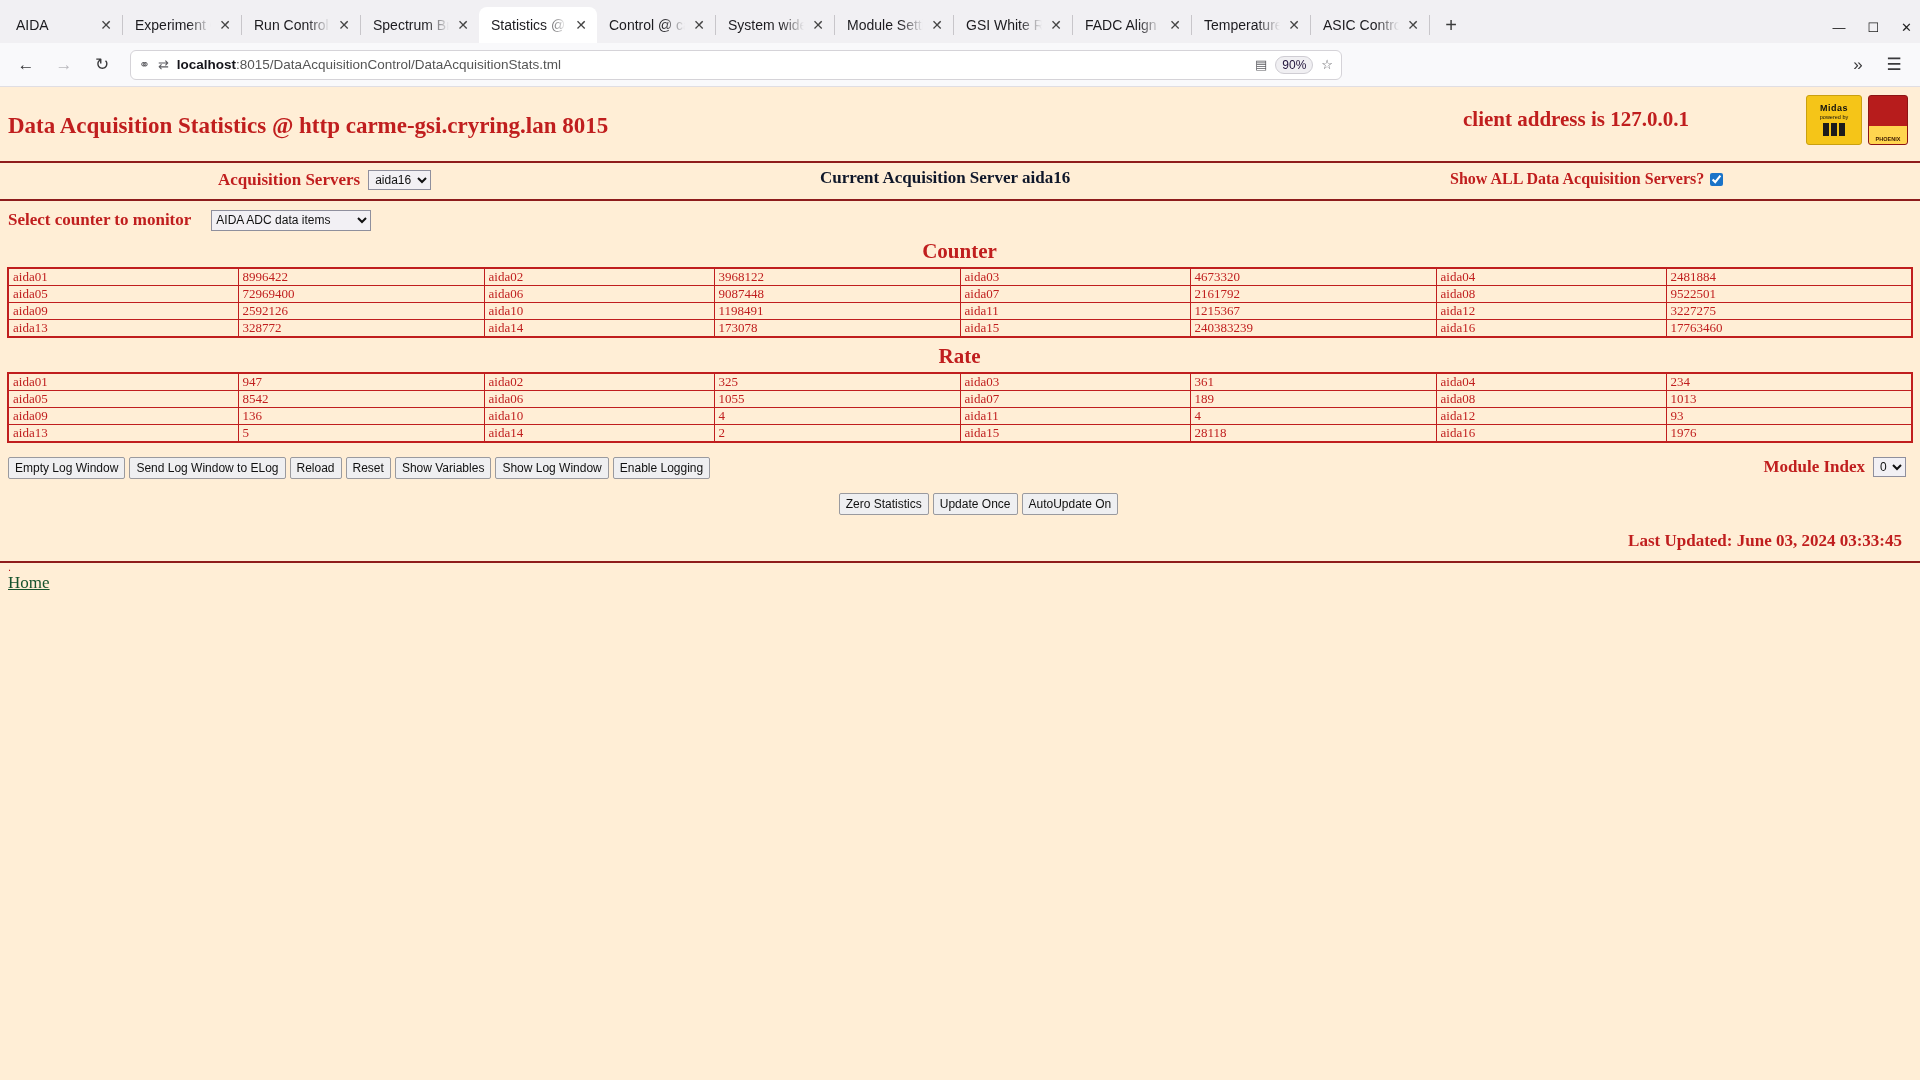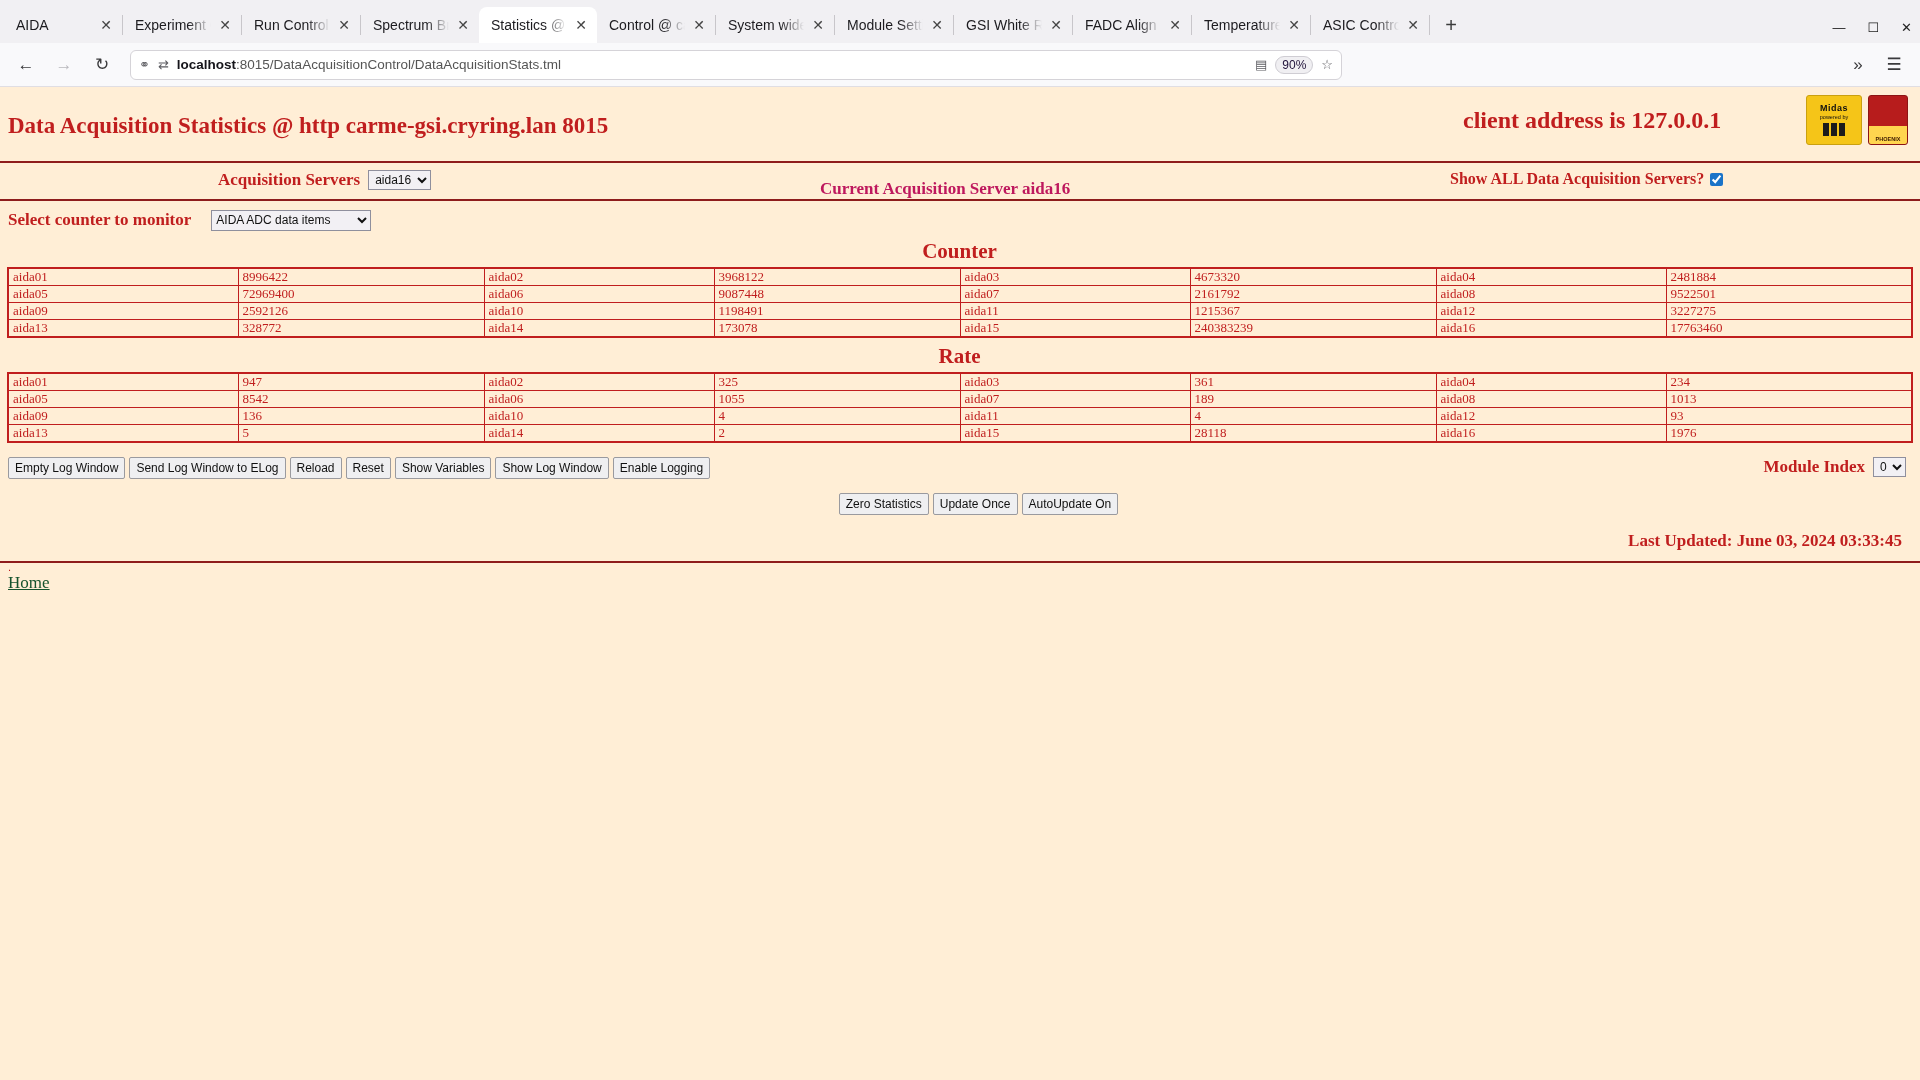--- a/index.html
+++ b/index.html
@@ -116,21 +116,21 @@
     display: flex; align-items: center; padding: 14px 8px 10px 8px;
     position: relative; min-height: 74px;
   }
   h1.page-title {
     font-family: "Liberation Serif", serif;
     font-size: 23px; font-weight: bold; color: #c01e1e;
     margin: 0;
   }
   .client-addr {
     font-family: "Liberation Serif", serif;
-    font-size: 24px; font-weight: bold; color: #c01e1e;
+    font-size: 21px; font-weight: bold; color: #c01e1e;
     position: absolute; left: 1463px; top: 20px;
     white-space: nowrap;
   }
   .logos { position: absolute; right: 12px; top: 8px; display: flex; gap: 6px; }
   .logo-midas {
     width: 56px; height: 50px; border-radius: 3px;
     background: #f5c518;
     display: flex; flex-direction: column; align-items: center; justify-content: center;
     font-size: 7px; color: #111; font-weight: bold; line-height: 1.1;
     border: 1px solid #caa00f;
@@ -153,23 +153,23 @@
   .servers-row {
     position: relative; height: 36px;
   }
   .servers-left {
     position: absolute; left: 218px; top: 7px;
     display: flex; align-items: flex-end; gap: 8px;
     font-family: "Liberation Serif", serif;
     font-size: 17px; font-weight: bold; color: #c01e1e;
   }
   .cur-server {
-    position: absolute; left: 820px; top: 16px;
-    font-family: "Liberation Serif", serif;
-    font-size: 17px; font-weight: bold; color: #be185d;
+    position: absolute; left: 820px; top: 5px;
+    font-family: "Liberation Serif", serif;
+    font-size: 17px; font-weight: bold; color: #0f172a;
     white-space: nowrap;
   }
   .show-all {
     position: absolute; left: 1450px; top: 7px;
     display: flex; align-items: center; gap: 6px;
     font-family: "Liberation Serif", serif;
     font-size: 16px; font-weight: bold; color: #c01e1e;
     white-space: nowrap;
   }
   select.mini {

